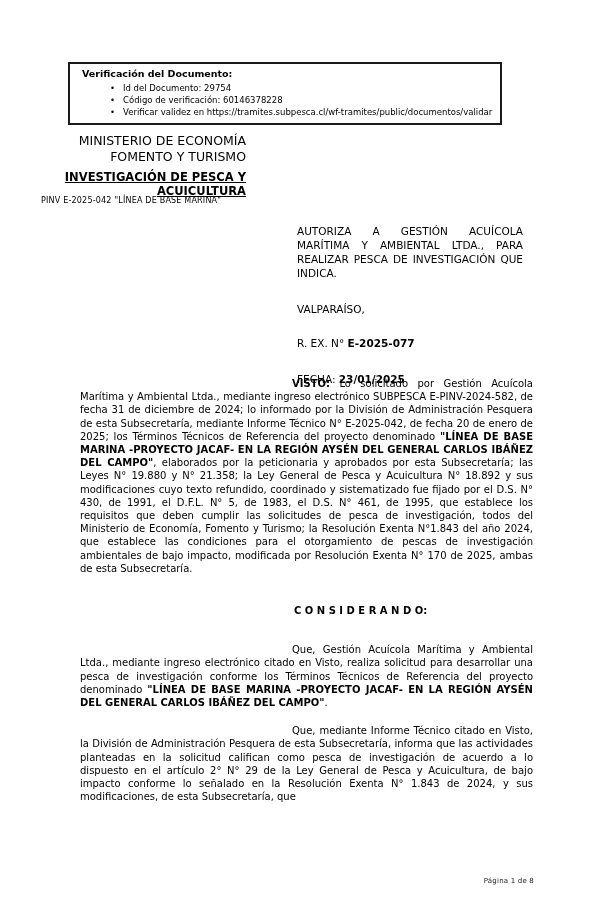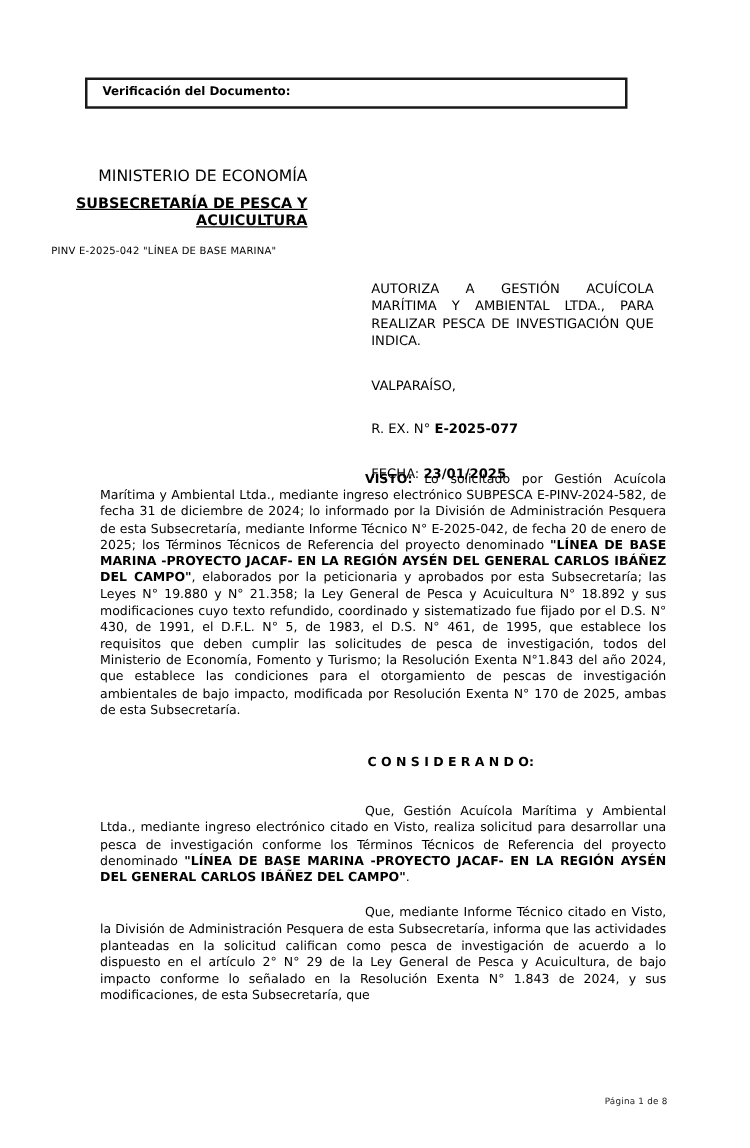--- a/index.html
+++ b/index.html
@@ -63,25 +63,37 @@
     font-size:7px; color:#1a1a1a; letter-spacing:0.2px;
   }
 </style>
 </head>
 <body>
 
 <div class="page">
 
   <div class="verify-box">
     <div class="verify-title">Verificación del Documento:</div>
+    <ul class="verify-list">
+      <li>
+        <span>Id del Documento: 29754</span>
+      </li>
+      <li>
+        <span>Código de verificación: 60146378228</span>
+      </li>
+      <li>
+        <span>Verificar validez en https://tramites.subpesca.cl/wf-tramites/public/documentos/validar</span>
+      </li>
+    </ul>
   </div>
 
   <div class="org-header">
     <div class="ministry-line">MINISTERIO DE ECONOMÍA</div>
-    <div class="department">SUBSECRETARÍA DE PESCA Y ACUICULTURA</div>
+    <div class="ministry-line">FOMENTO Y TURISMO</div>
+    <div class="department">INVESTIGACIÓN DE PESCA Y ACUICULTURA</div>
   </div>
   <div class="project-ref">PINV E-2025-042 "LÍNEA DE BASE MARINA"</div>
 
   <div class="right-col">
     <div class="subject">AUTORIZA A GESTIÓN ACUÍCOLA MARÍTIMA Y AMBIENTAL LTDA., PARA REALIZAR PESCA DE INVESTIGACIÓN QUE INDICA.</div>
     <div class="city-line">VALPARAÍSO,</div>
     <div class="res-line res-number">
       <span>R. EX. N° </span><span class="b">E-2025-077</span>
     </div>
     <div class="res-line res-date">

